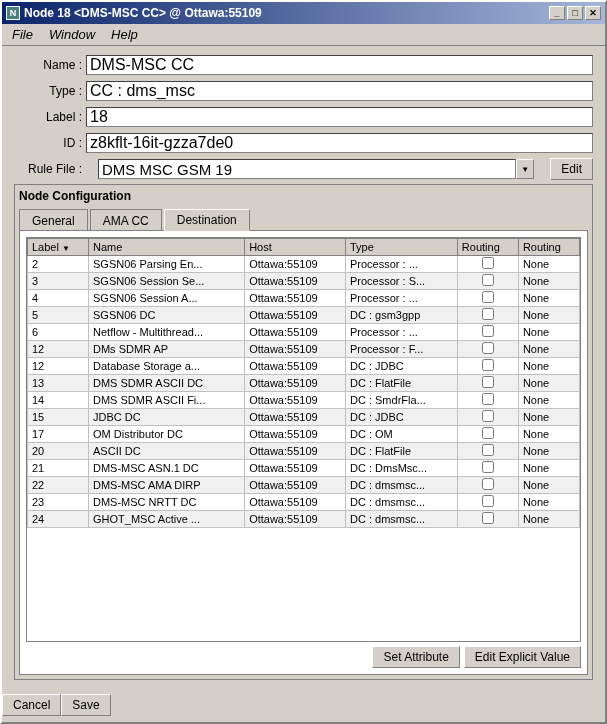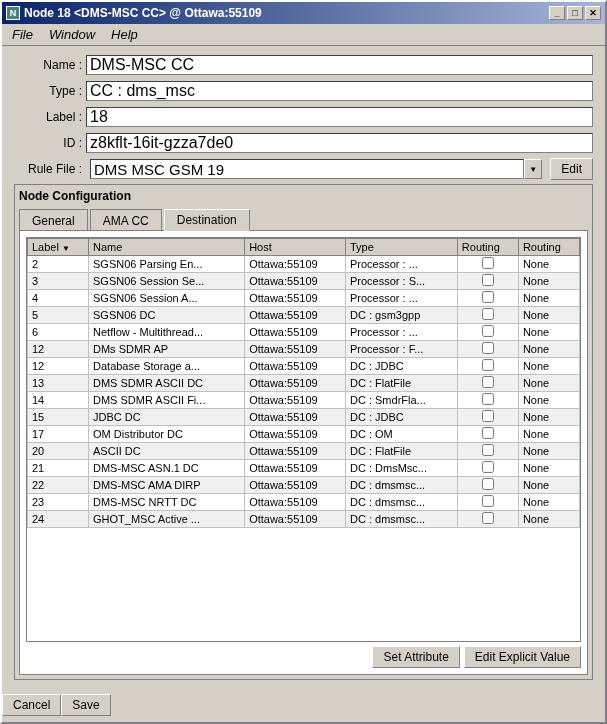--- a/index.html
+++ b/index.html
@@ -122,21 +122,21 @@
       border-top-color: #404040;
       border-left-color: #404040;
       background: white;
       padding: 0 3px;
       font-size: 16px;
     }
 
     .rule-file-row {
       display: flex;
       align-items: center;
-      gap: 8px;
+      gap: 16px;
       height: 22px;
     }
 
     .rule-file-select-wrapper {
       flex: 1;
       display: flex;
       align-items: center;
     }
 
     .rule-file-input {

